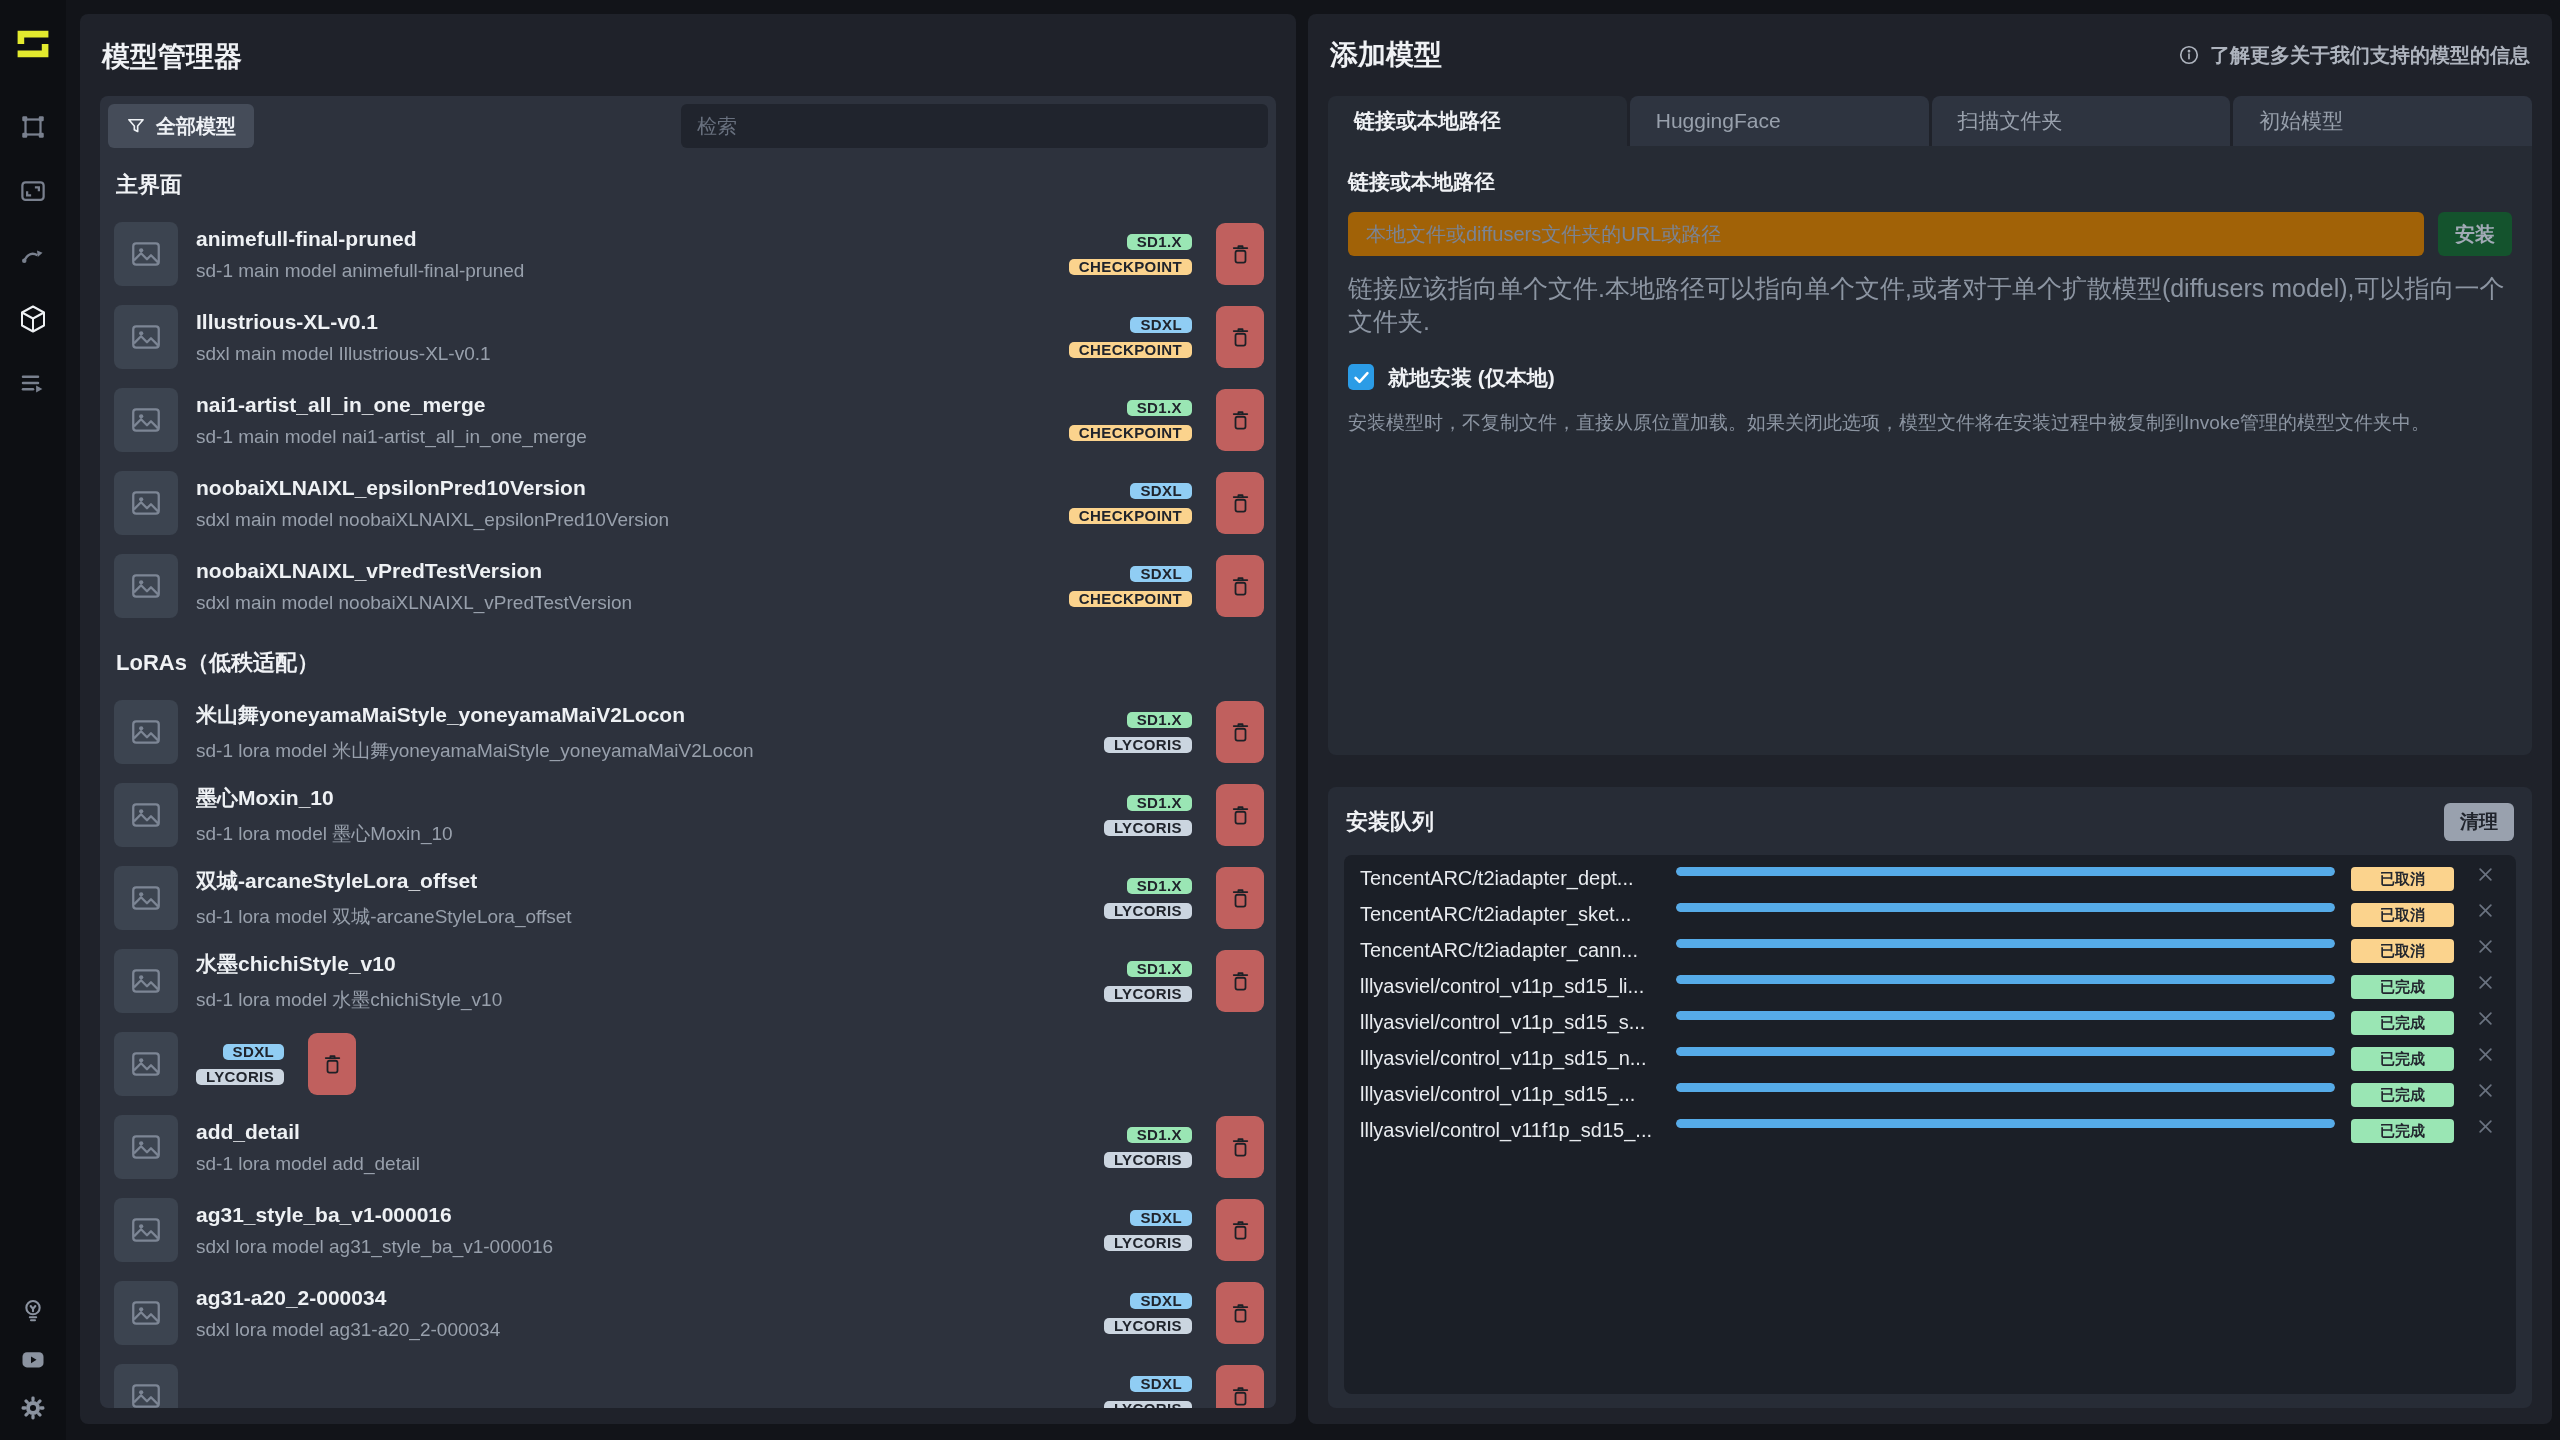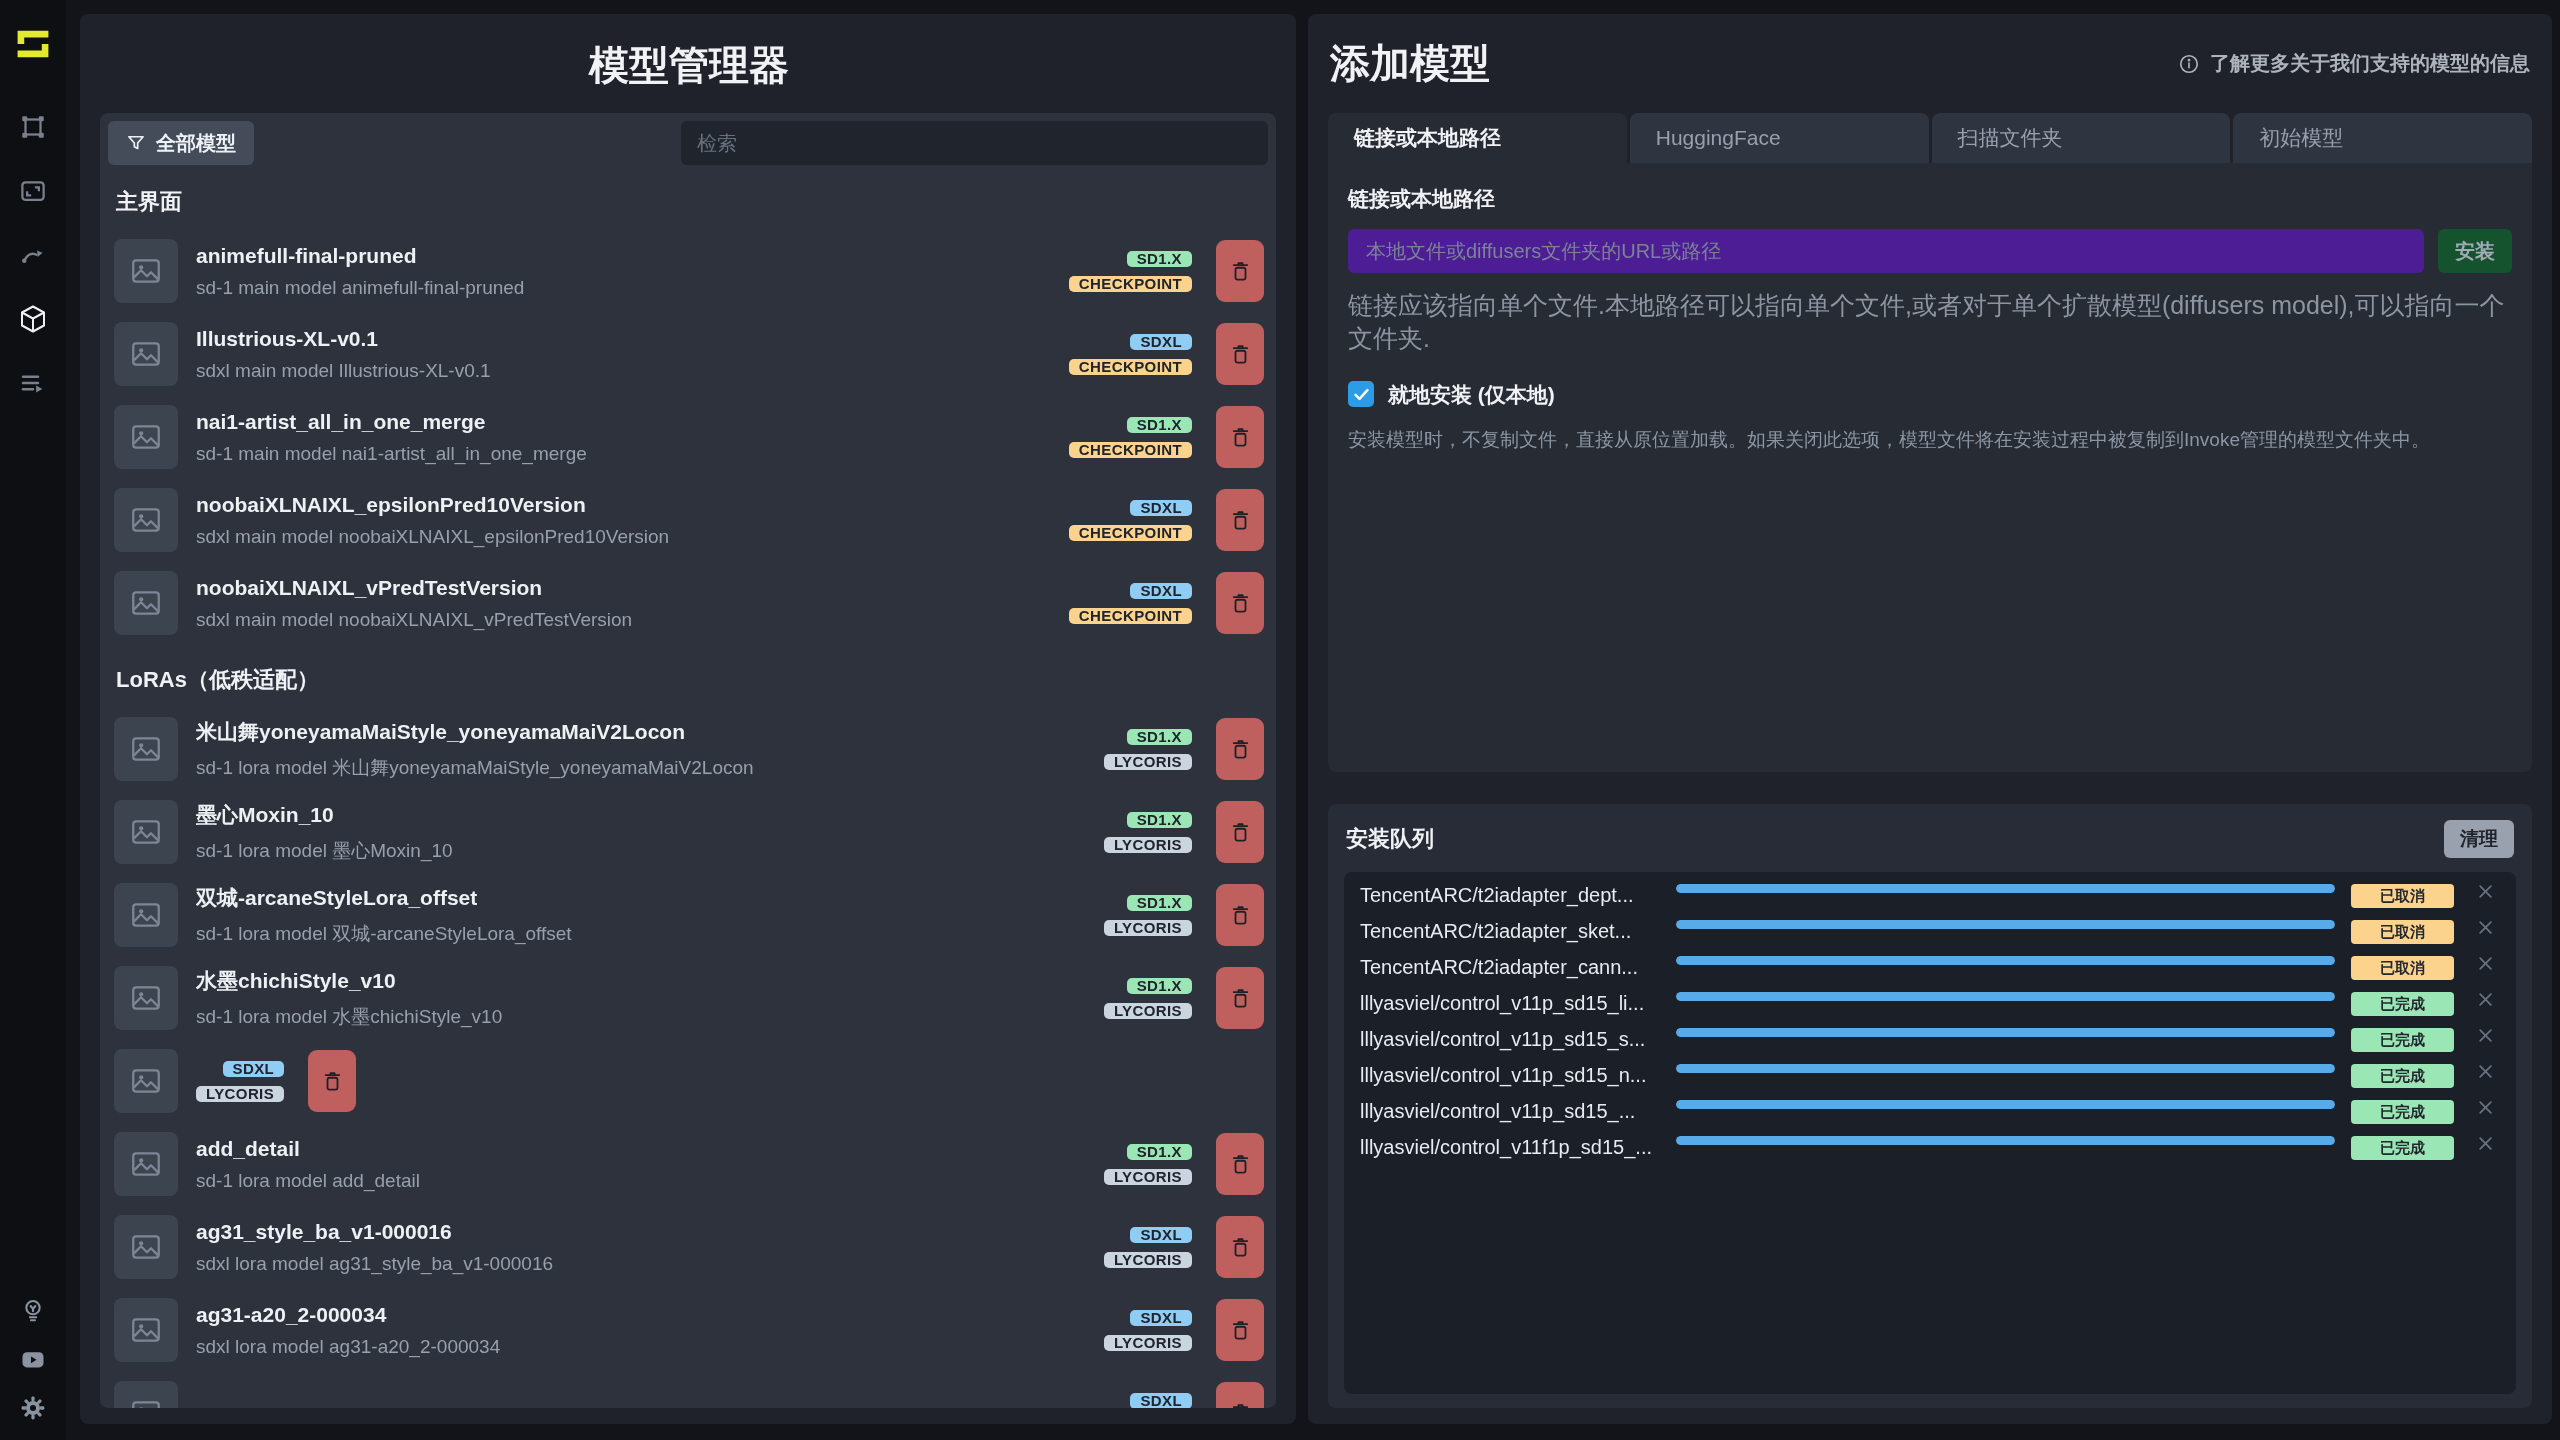--- a/index.html
+++ b/index.html
@@ -21,21 +21,21 @@
   .rail-nav .ricon { width:30px; height:30px; display:flex; align-items:center; justify-content:center; }
   .rail-bottom { margin-top:auto; display:flex; flex-direction:column; gap:21px; align-items:center; }
   .rail-bottom .ricon { width:28px; height:28px; }
 
   
   .left-panel {
     position:absolute; left:80px; top:14px; width:1216px; height:1410px;
     background:#1f222a; border-radius:8px; padding:16px 20px;
     display:flex; flex-direction:column;
   }
-  .panel-title { font-size:40px; font-weight:bold; margin:8px 0 20px 2px;text-align:center; }
+  .panel-title { font-size:28px; font-weight:bold; margin:8px 0 20px 2px; }
   .models-container {
     flex:1; background:#2d323d; border-radius:8px; padding:8px;
     overflow:hidden; display:flex; flex-direction:column;
   }
   .toolbar { display:flex; align-items:center; height:44px; flex:none; }
   .filter-btn {
     display:flex; align-items:center; gap:10px; height:44px; padding:0 18px;
     background:#454c59; border:none; border-radius:6px; color:#eef1f5;
     font-size:20px; font-weight:bold; font-family:inherit; cursor:pointer;
   }
@@ -83,21 +83,21 @@
     background:#2e3440; border:none; border-radius:8px 8px 0 0; color:#98a0ac;
     font-size:21px; font-family:inherit; cursor:pointer;
   }
   .tab.active { background:#262b34; color:#f0f2f5; font-weight:bold; }
   .tab-panel {
     height:609px; background:#262b34; border-radius:0 0 8px 8px; padding:22px 20px; flex:none;
   }
   .form-label { font-size:21px; font-weight:bold; margin-bottom:16px; }
   .input-row { display:flex; gap:14px; margin-bottom:16px; }
   .url-input {
-    flex:1; height:44px; background:#4c1d95; border:none; border-radius:6px;
+    flex:1; height:44px; background:#a16207; border:none; border-radius:6px;
     padding:0 18px; color:#e5e8ed; font-size:20px; font-family:inherit; outline:none;
   }
   .url-input::placeholder { color:#7b8494; }
   .install-btn {
     width:74px; height:44px; border:none; border-radius:6px; background:#14532d;
     color:#a2aab6; font-size:20px; font-weight:bold; font-family:inherit;
   }
   .help-text { font-size:25px; color:#8c95a2; margin-bottom:26px; }
   .checkbox-row { display:flex; align-items:flex-start; gap:14px; margin-bottom:18px; }
   .checkbox {

